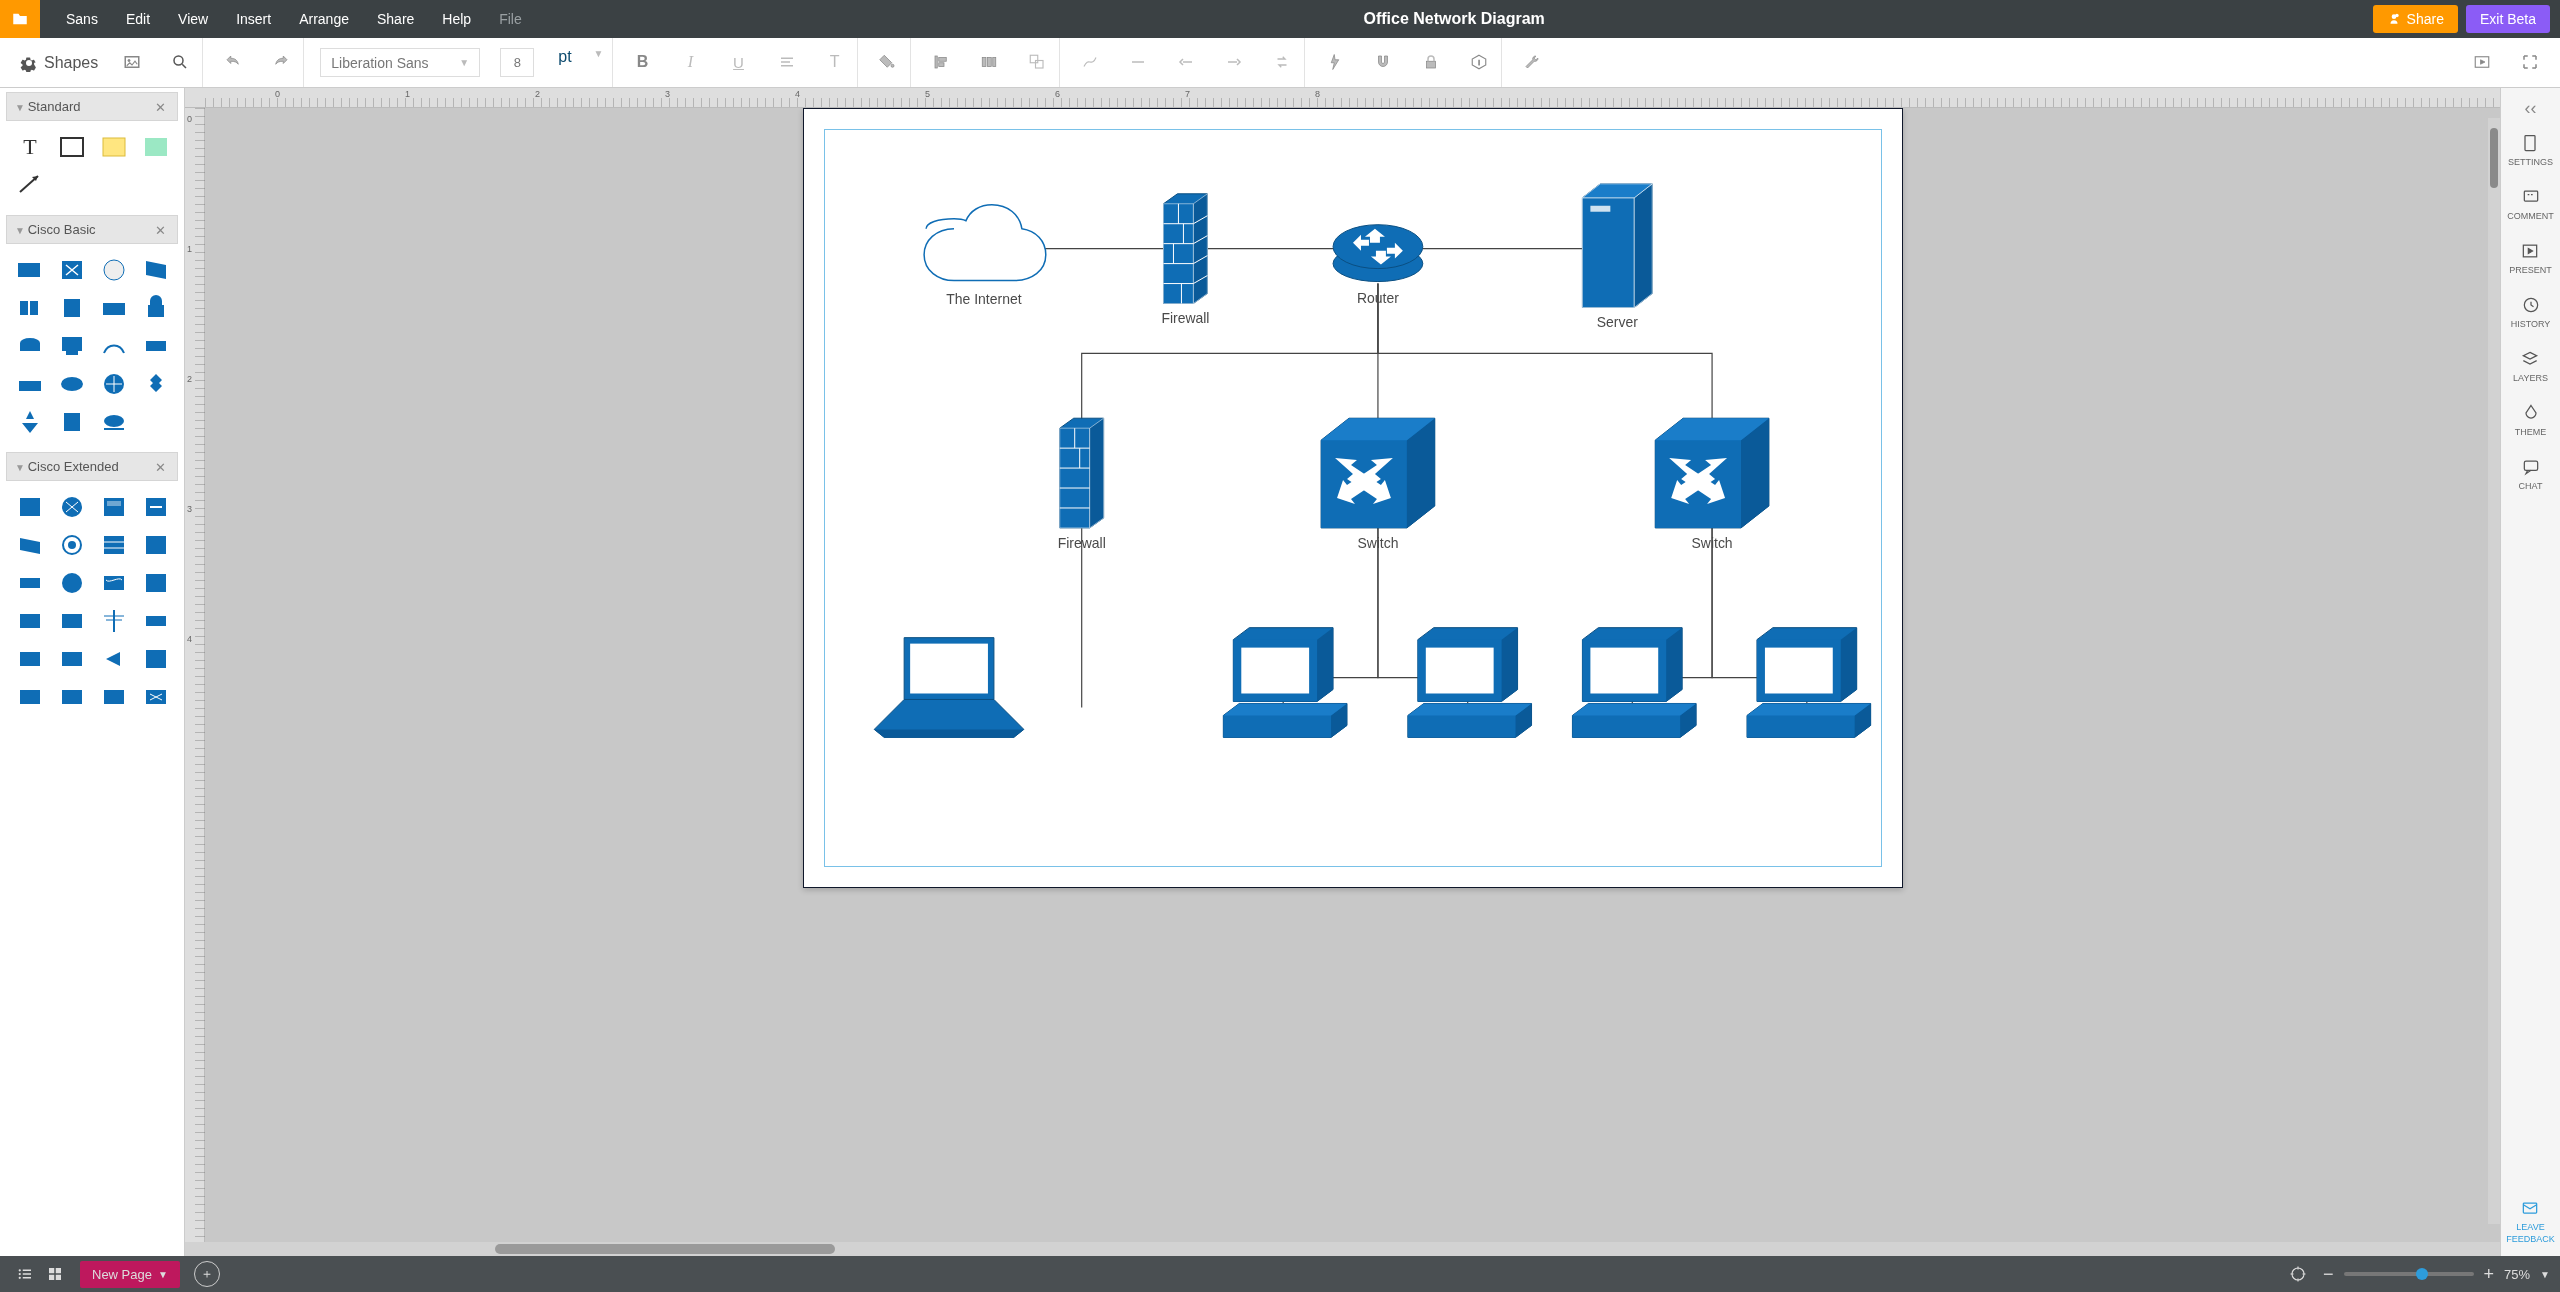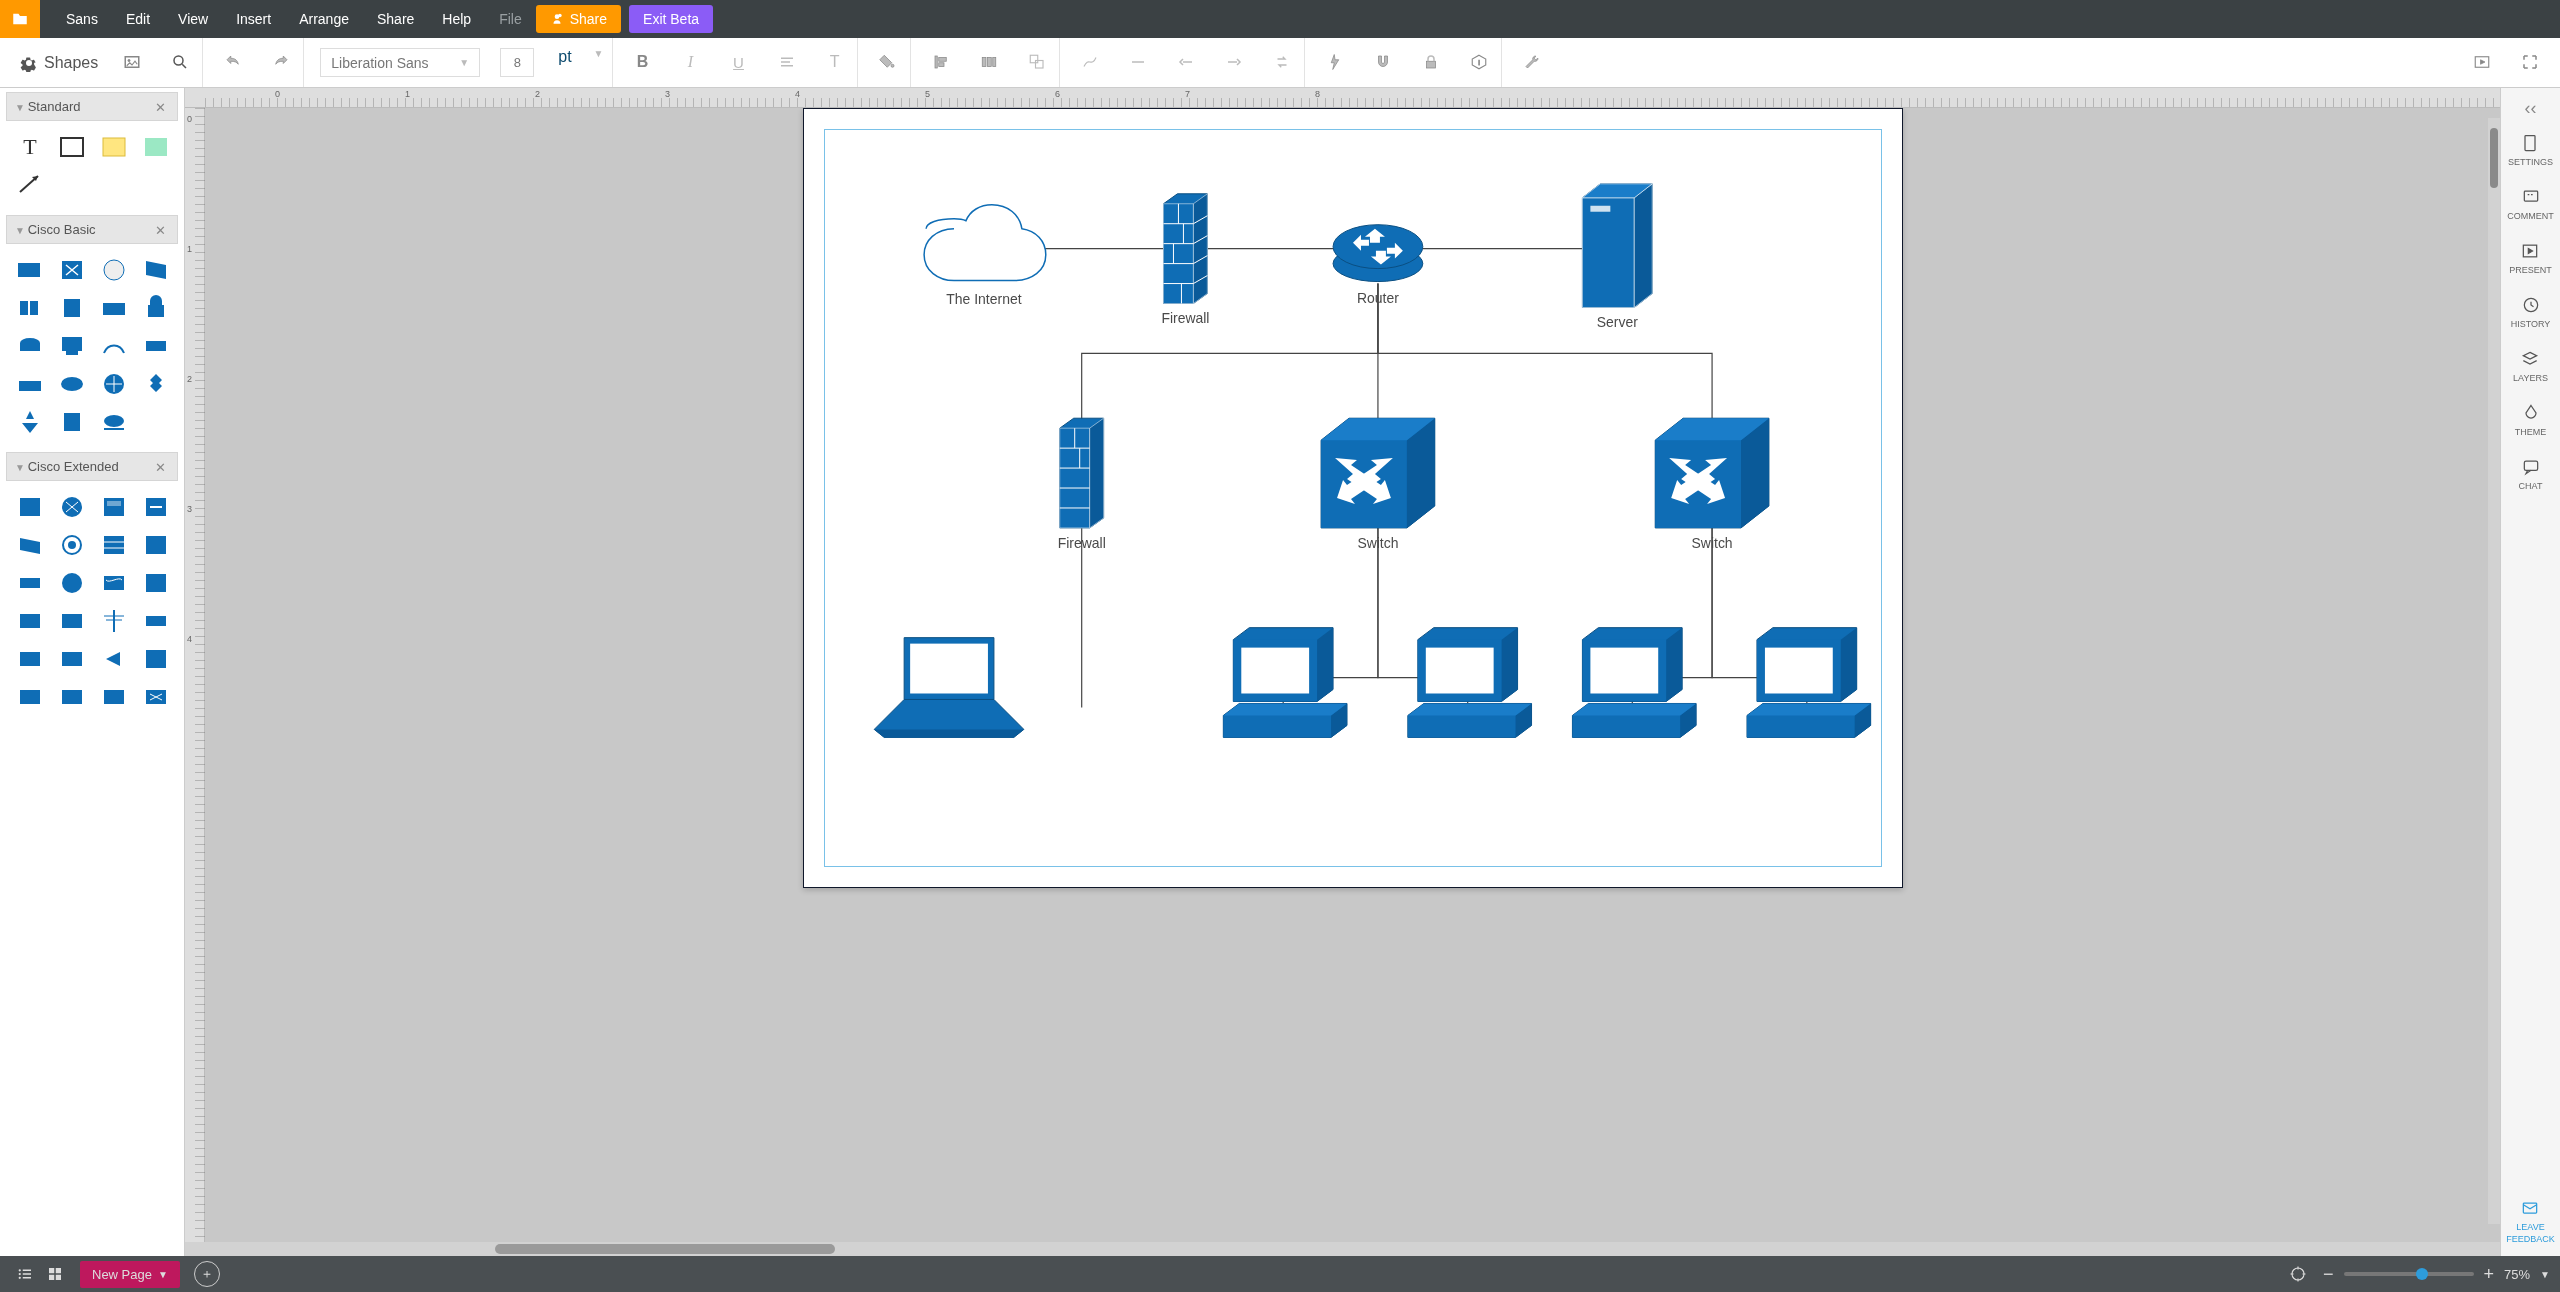--- a/index.html
+++ b/index.html
@@ -93,20 +93,21 @@
     <div class="menus">
       <div class="mitem">Sans</div>
       <div class="mitem">Edit</div>
       <div class="mitem">View</div>
       <div class="mitem">Insert</div>
       <div class="mitem">Arrange</div>
       <div class="mitem">Share</div>
       <div class="mitem">Help</div>
       <div class="mitem saved">File</div>
     </div>
+    <div class="title">Office Network Diagram</div>
     <div class="rbtns">
       <button class="btn orange">
         <svg width="14" height="14" viewBox="0 0 24 24" fill="#fff">
             <path d="M12 12a4 4 0 1 0-4-4 4 4 0 0 0 4 4zm6 8a6 6 0 0 0-12 0z"></path>
             <path d="M17 9a3 3 0 1 0-3-3 3 3 0 0 0 3 3z"></path>
           </svg>
         <span>Share</span>
       </button>
       <button class="btn blue">Exit Beta</button>
     </div>

